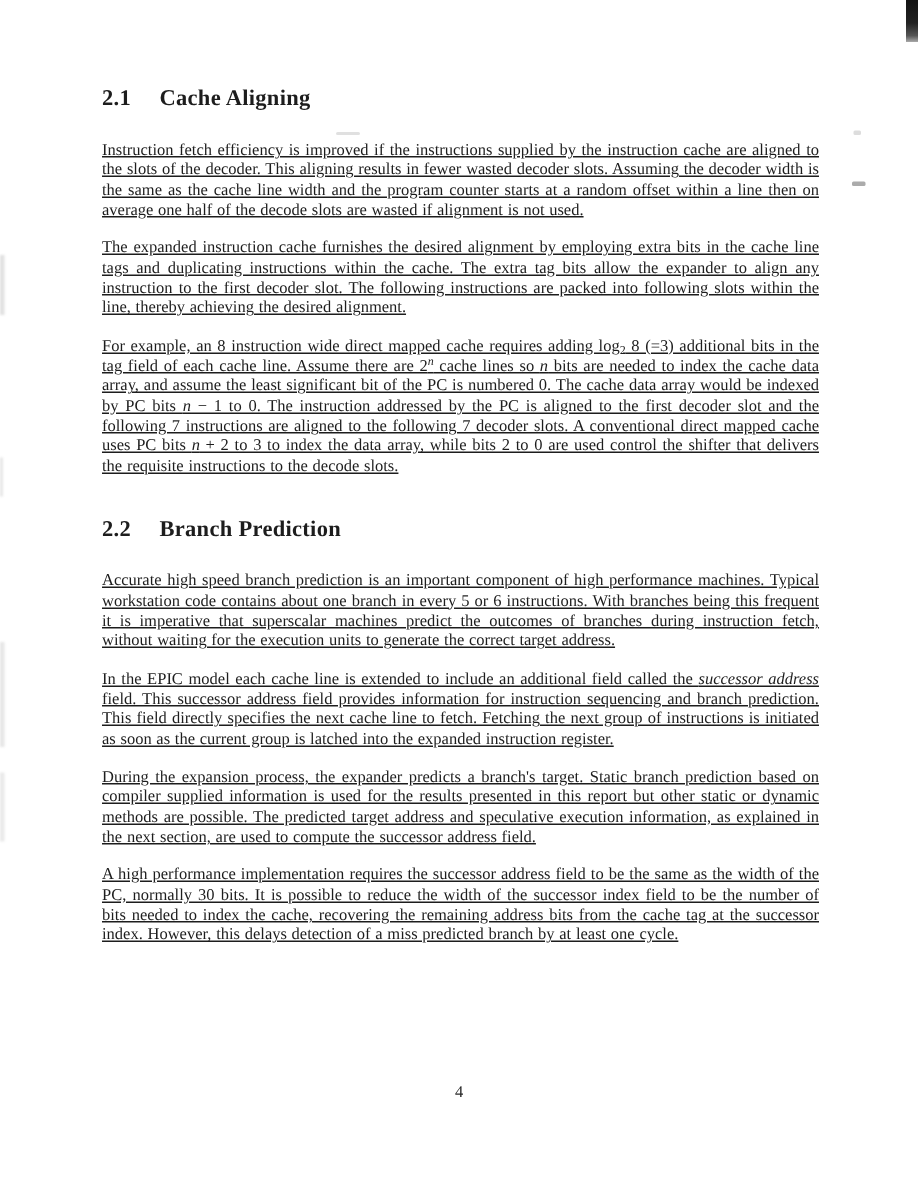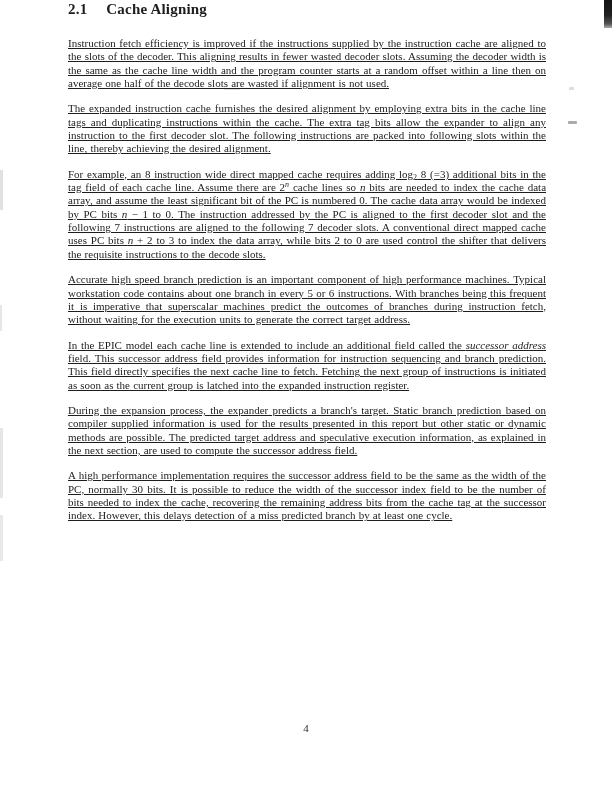--- a/index.html
+++ b/index.html
@@ -14,20 +14,21 @@
     background: #ffffff;
     overflow: hidden;
     color: #1d1d1d;
     font-family: "Liberation Serif", "DejaVu Serif", serif;
   }
   .content {
     position: absolute;
     top: 0;
     left: 68px;
     width: 478px;
+    padding-top: 57px;
   }
   .sec-head {
     margin: 0 0 19px 0;
     font-size: 15px;
     line-height: 18px;
     font-weight: bold;
     letter-spacing: 0.2px;
   }
   section + section .sec-head {
     margin-top: 26px;
@@ -112,20 +113,24 @@
       <h2 class="sec-head">
         <span class="sec-num">2.1</span>
         <span class="sec-title">Cache Aligning</span>
       </h2>
       <p class="para"><span>Instruction fetch efficiency is improved if the instructions supplied by the instruction cache are aligned to the slots of the decoder. This aligning results in fewer wasted decoder slots. Assuming the decoder width is the same as the cache line width and the program counter starts at a random offset within a line then on average one half of the decode slots are wasted if alignment is not used.</span></p>
       <p class="para"><span>The expanded instruction cache furnishes the desired alignment by employing extra bits in the cache line tags and duplicating instructions within the cache. The extra tag bits allow the expander to align any instruction to the first decoder slot. The following instructions are packed into following slots within the line, thereby achieving the desired alignment.</span></p>
       <p class="para"><span>For example, an 8 instruction wide direct mapped cache requires adding log</span><span class="seg-sub">2</span><span> 8 (=3) additional bits in the tag field of each cache line. Assume there are 2</span><span class="seg-sup seg-italic">n</span><span> cache lines so </span><span class="seg-italic">n</span><span> bits are needed to index the cache data array, and assume the least significant bit of the PC is numbered 0. The cache data array would be indexed by PC bits </span><span class="seg-italic">n</span><span> − 1 to 0. The instruction addressed by the PC is aligned to the first decoder slot and the following 7 instructions are aligned to the following 7 decoder slots. A conventional direct mapped cache uses PC bits </span><span class="seg-italic">n</span><span> + 2 to 3 to index the data array, while bits 2 to 0 are used control the shifter that delivers the requisite instructions to the decode slots.</span></p>
     </section>
 
     <section>
+      <h2 class="sec-head">
+        <span class="sec-num">2.2</span>
+        <span class="sec-title">Branch Prediction</span>
+      </h2>
       <p class="para"><span>Accurate high speed branch prediction is an important component of high performance machines. Typical workstation code contains about one branch in every 5 or 6 instructions. With branches being this frequent it is imperative that superscalar machines predict the outcomes of branches during instruction fetch, without waiting for the execution units to generate the correct target address.</span></p>
       <p class="para"><span>In the EPIC model each cache line is extended to include an additional field called the </span><span class="seg-italic">successor address</span><span> field. This successor address field provides information for instruction sequencing and branch prediction. This field directly specifies the next cache line to fetch. Fetching the next group of instructions is initiated as soon as the current group is latched into the expanded instruction register.</span></p>
       <p class="para"><span>During the expansion process, the expander predicts a branch's target. Static branch prediction based on compiler supplied information is used for the results presented in this report but other static or dynamic methods are possible. The predicted target address and speculative execution information, as explained in the next section, are used to compute the successor address field.</span></p>
       <p class="para"><span>A high performance implementation requires the successor address field to be the same as the width of the PC, normally 30 bits. It is possible to reduce the width of the successor index field to be the number of bits needed to index the cache, recovering the remaining address bits from the cache tag at the successor index. However, this delays detection of a miss predicted branch by at least one cycle.</span></p>
     </section>
 
   </main>
 
   <footer class="page-number">4</footer>
 

